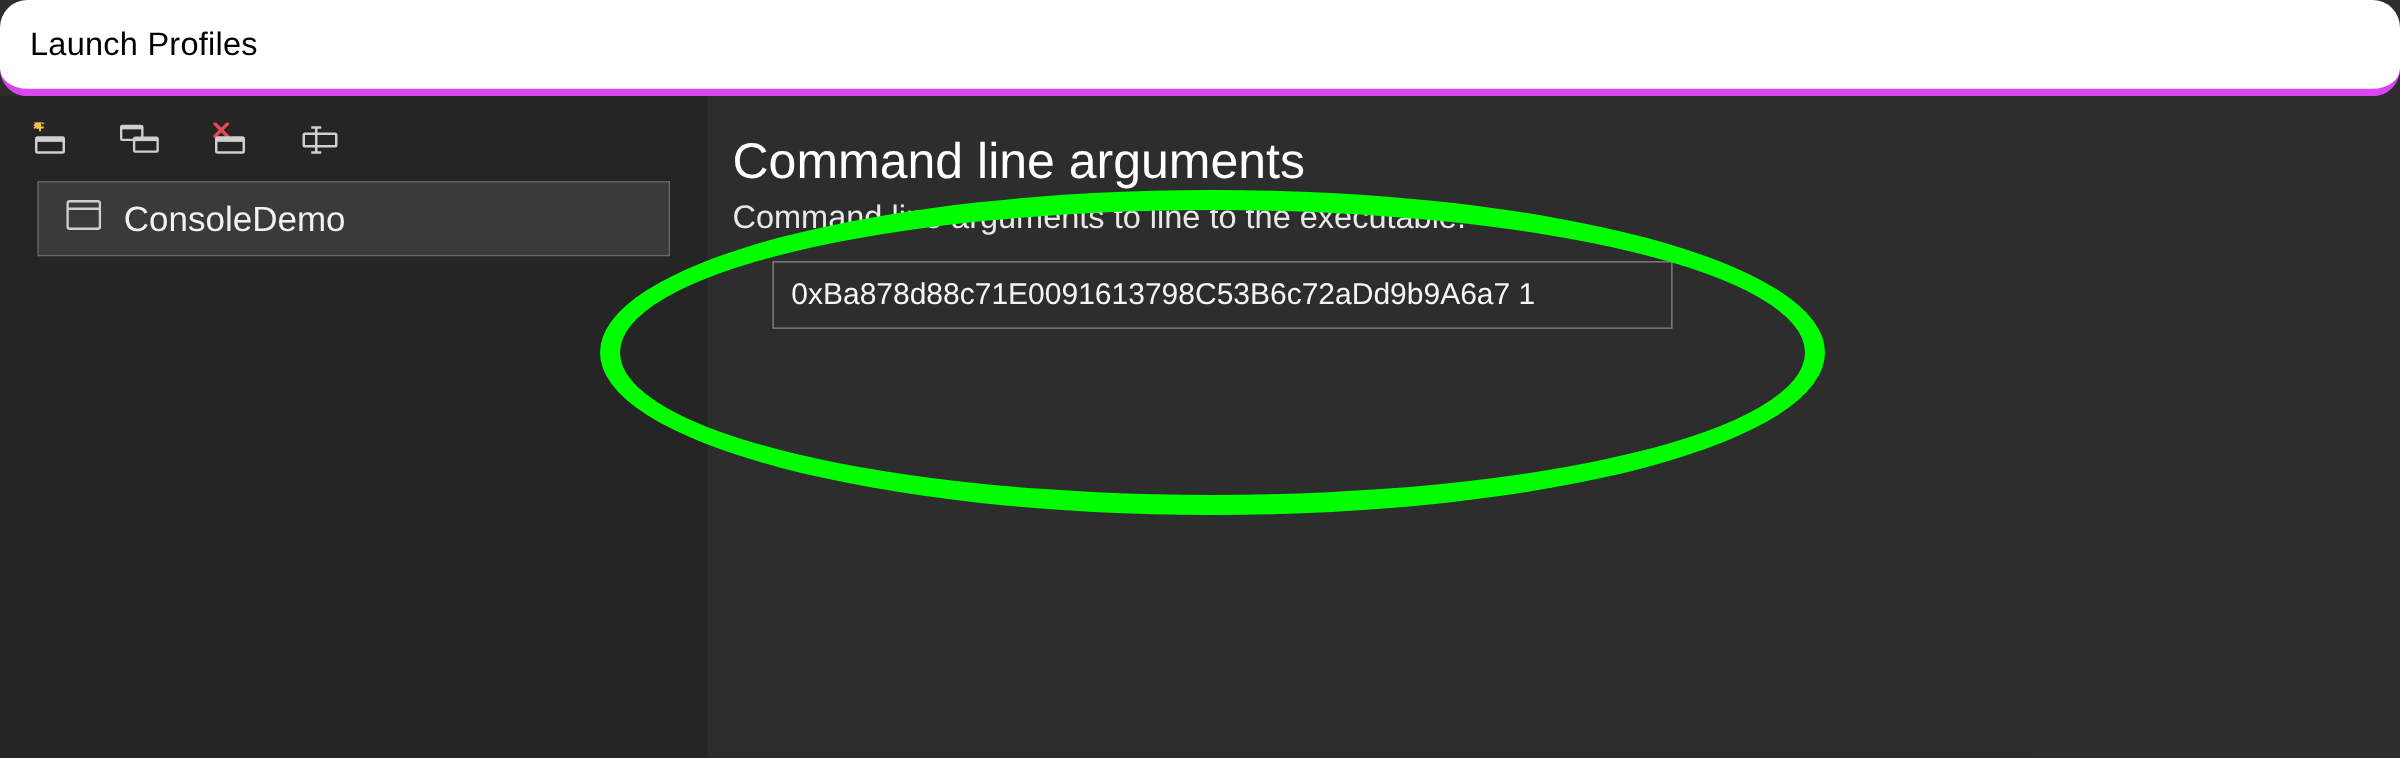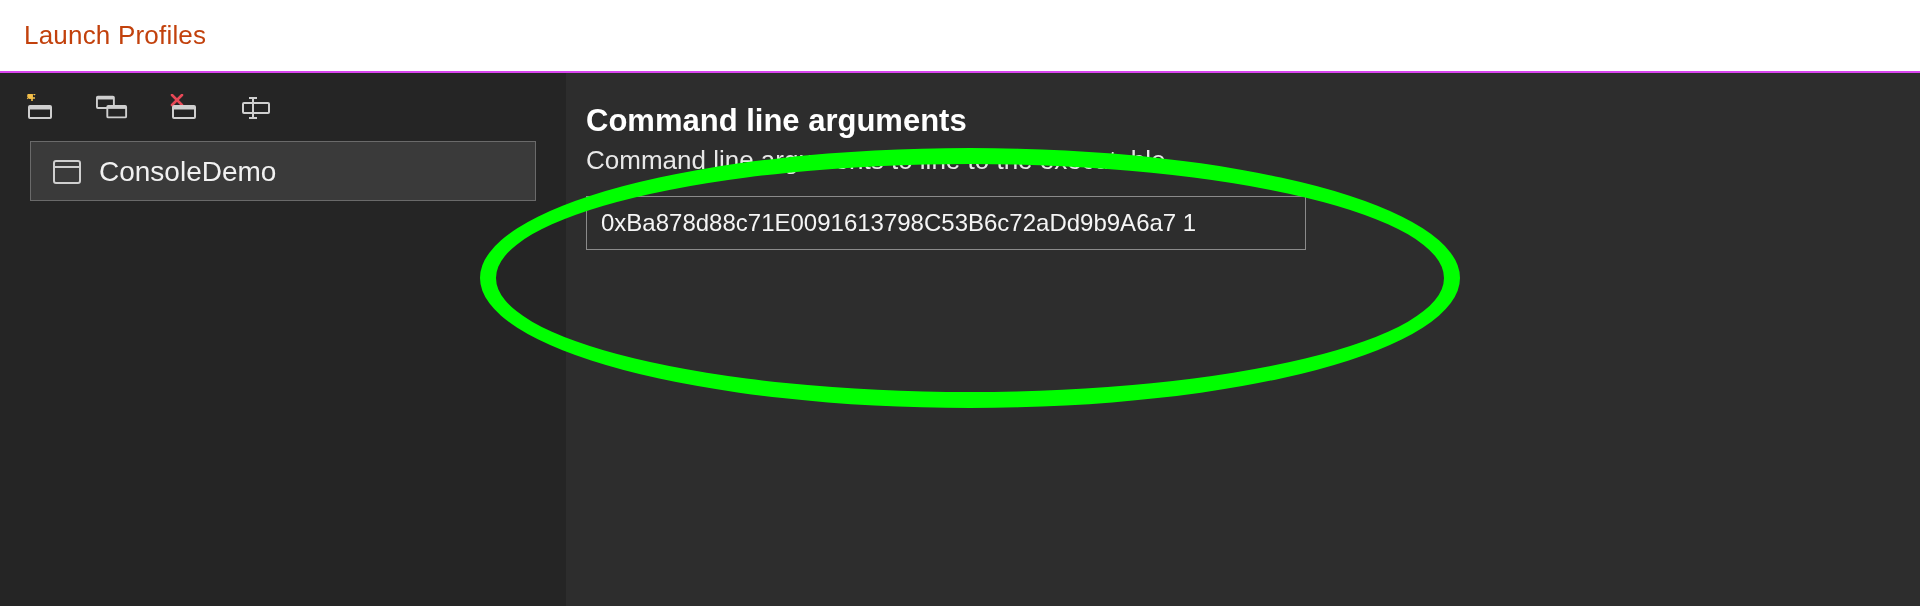--- a/index.html
+++ b/index.html
@@ -23,25 +23,26 @@
     background: var(--dark-bg);
   }
   .window {
     width: 100%;
     height: 100%;
     display: flex;
     flex-direction: column;
   }
   .header {
     background: var(--header-bg);
-    color: #c2410c;
+    color: #000000;
     font-size: 26px;
     padding: 20px 24px;
-    border-bottom: 2px solid #d946ef;
+    border-bottom: 6px solid #d946ef;
     letter-spacing: 0.2px;
+    border-radius: 22px;
   }
   .body {
     flex: 1;
     display: flex;
     background: var(--dark-bg);
     position: relative;
   }
   .sidebar {
     width: 566px;
     background: var(--darker-bg);
@@ -65,59 +66,60 @@
     align-items: center;
     justify-content: center;
   }
   .profile-list {
     padding: 0 30px;
   }
   .profile-item {
     border: 1.5px solid #6a6a6a;
     background: #3a3a3a;
     display: flex;
-    align-items: center;
+    align-items: flex-start;
     gap: 18px;
     padding: 14px 22px 12px 22px;
     cursor: pointer;
   }
   .profile-item span.label {
     color: var(--light-text);
     font-size: 28px;
   }
   .main {
     flex: 1;
     padding: 30px 40px 0 20px;
     color: var(--light-text);
     position: relative;
   }
   .field-block {
     margin-bottom: 50px;
   }
   .field-title {
-    font-size: 31px;
-    font-weight: 700;
+    font-size: 40px;
+    font-weight: 400;
     color: #ffffff;
     margin-bottom: 6px;
   }
   .field-desc {
     font-size: 26px;
     color: var(--grey-text);
     margin-bottom: 20px;
     font-weight: 400;
   }
   .text-input {
     width: 720px;
     background: transparent;
     border: 1.5px solid #8a8a8a;
     color: #f5f5f5;
     font-size: 24px;
     padding: 12px 14px;
     font-family: inherit;
     outline: none;
+    margin-left: 32px;
   }
   
   .annot {
     position: absolute;
     pointer-events: none;
     border: 16px solid var(--annotation);
     border-radius: 50%;
     left: 480px;
     top: 75px;
     width: 980px;

